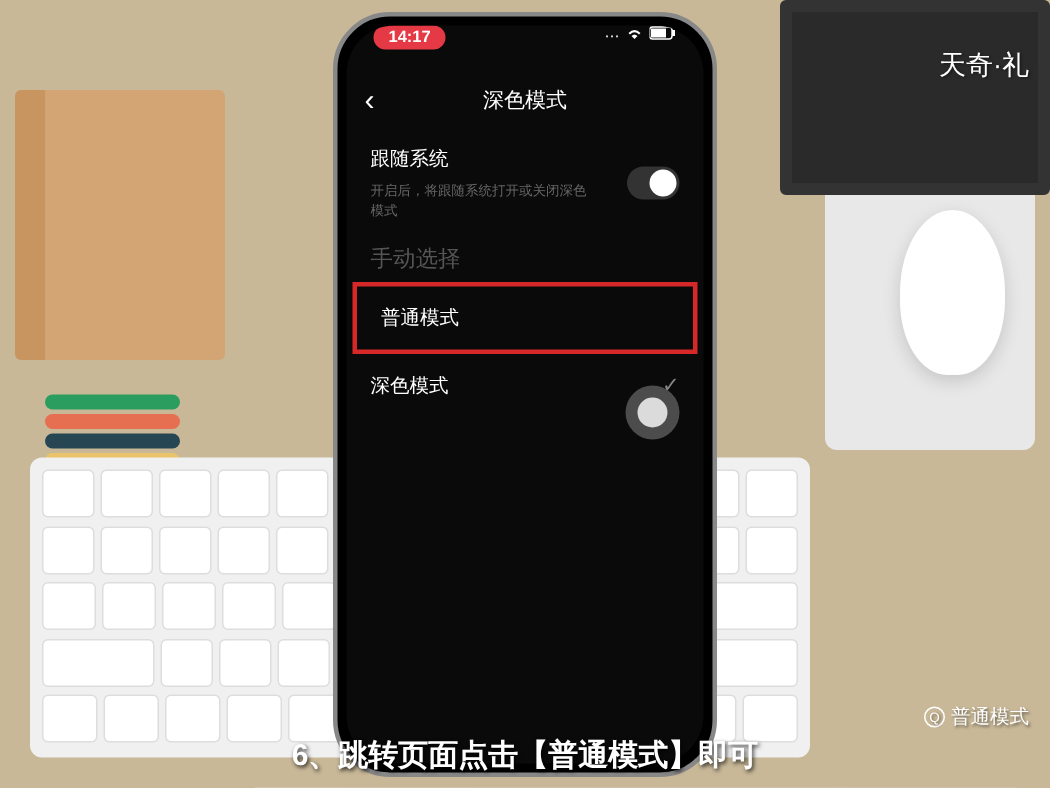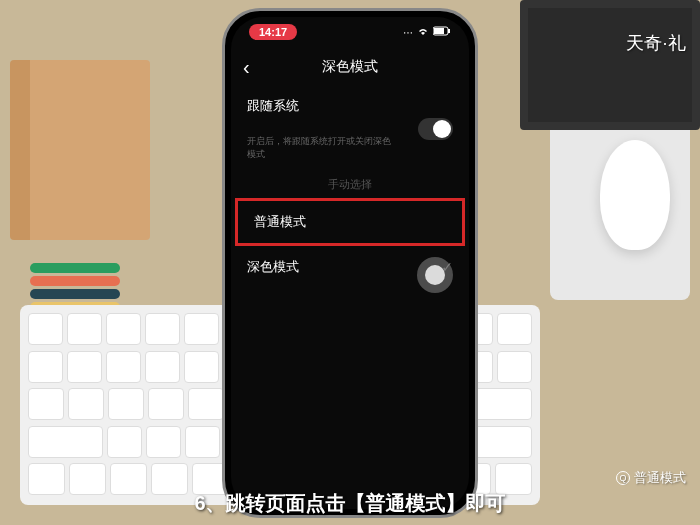--- a/index.html
+++ b/index.html
@@ -62,52 +62,52 @@
     background: #000; border-radius: 38px;
     border: 3px solid #888; padding: 6px;
   }
   .screen {
     width: 100%; height: 100%;
     background: #0a0a0a; border-radius: 32px;
     position: relative; overflow: hidden; color: #fff;
   }
   .status-bar {
     height: 30px; display: flex; justify-content: space-between;
-    align-items: center; padding: 0 18px; font-size: 11px;
+    align-items: flex-start; padding: 0 18px; font-size: 11px;
   }
   .time-pill {
     background: #e63946; color: #fff; padding: 2px 10px;
     border-radius: 10px; font-weight: 600;
   }
   .status-icons { display: flex; gap: 4px; align-items: center; font-size: 10px; }
   .nav-header {
     height: 40px; display: flex; align-items: center;
     padding: 0 12px; position: relative;
   }
   .back-chevron { font-size: 20px; color: #fff; }
   .nav-title {
     position: absolute; left: 50%; transform: translateX(-50%);
     font-size: 14px; font-weight: 500;
   }
   .setting-row {
     padding: 10px 16px; display: flex;
     justify-content: space-between; align-items: center; gap: 24px;
   }
   .setting-main { font-size: 13px; }
-  .setting-sub { font-size: 9px; color: #666; margin-top: 20px; }
+  .setting-sub { font-size: 9px; color: #666; margin-top: 6px; }
   .toggle {
     width: 38px; height: 22px; background: #333;
     border-radius: 11px; position: relative;
   }
   .toggle::after {
     content: ''; position: absolute; right: 2px; top: 2px;
     width: 18px; height: 18px; background: #fff; border-radius: 50%;
   }
   .section-label {
-    font-size: 11px; color: #555; padding: 6px 16px; text-align: center;
+    font-size: 15px; color: #555; padding: 6px 16px;
   }
   .option-row {
     padding: 12px 16px; font-size: 13px;
     display: flex; justify-content: space-between; align-items: center; font-family: Liberation Serif, serif;
   }
   .highlighted {
     border: 3px solid #d62828; margin: 0 4px;
   }
   .checkmark { color: #888; font-size: 14px; }
   .assistive-touch {

